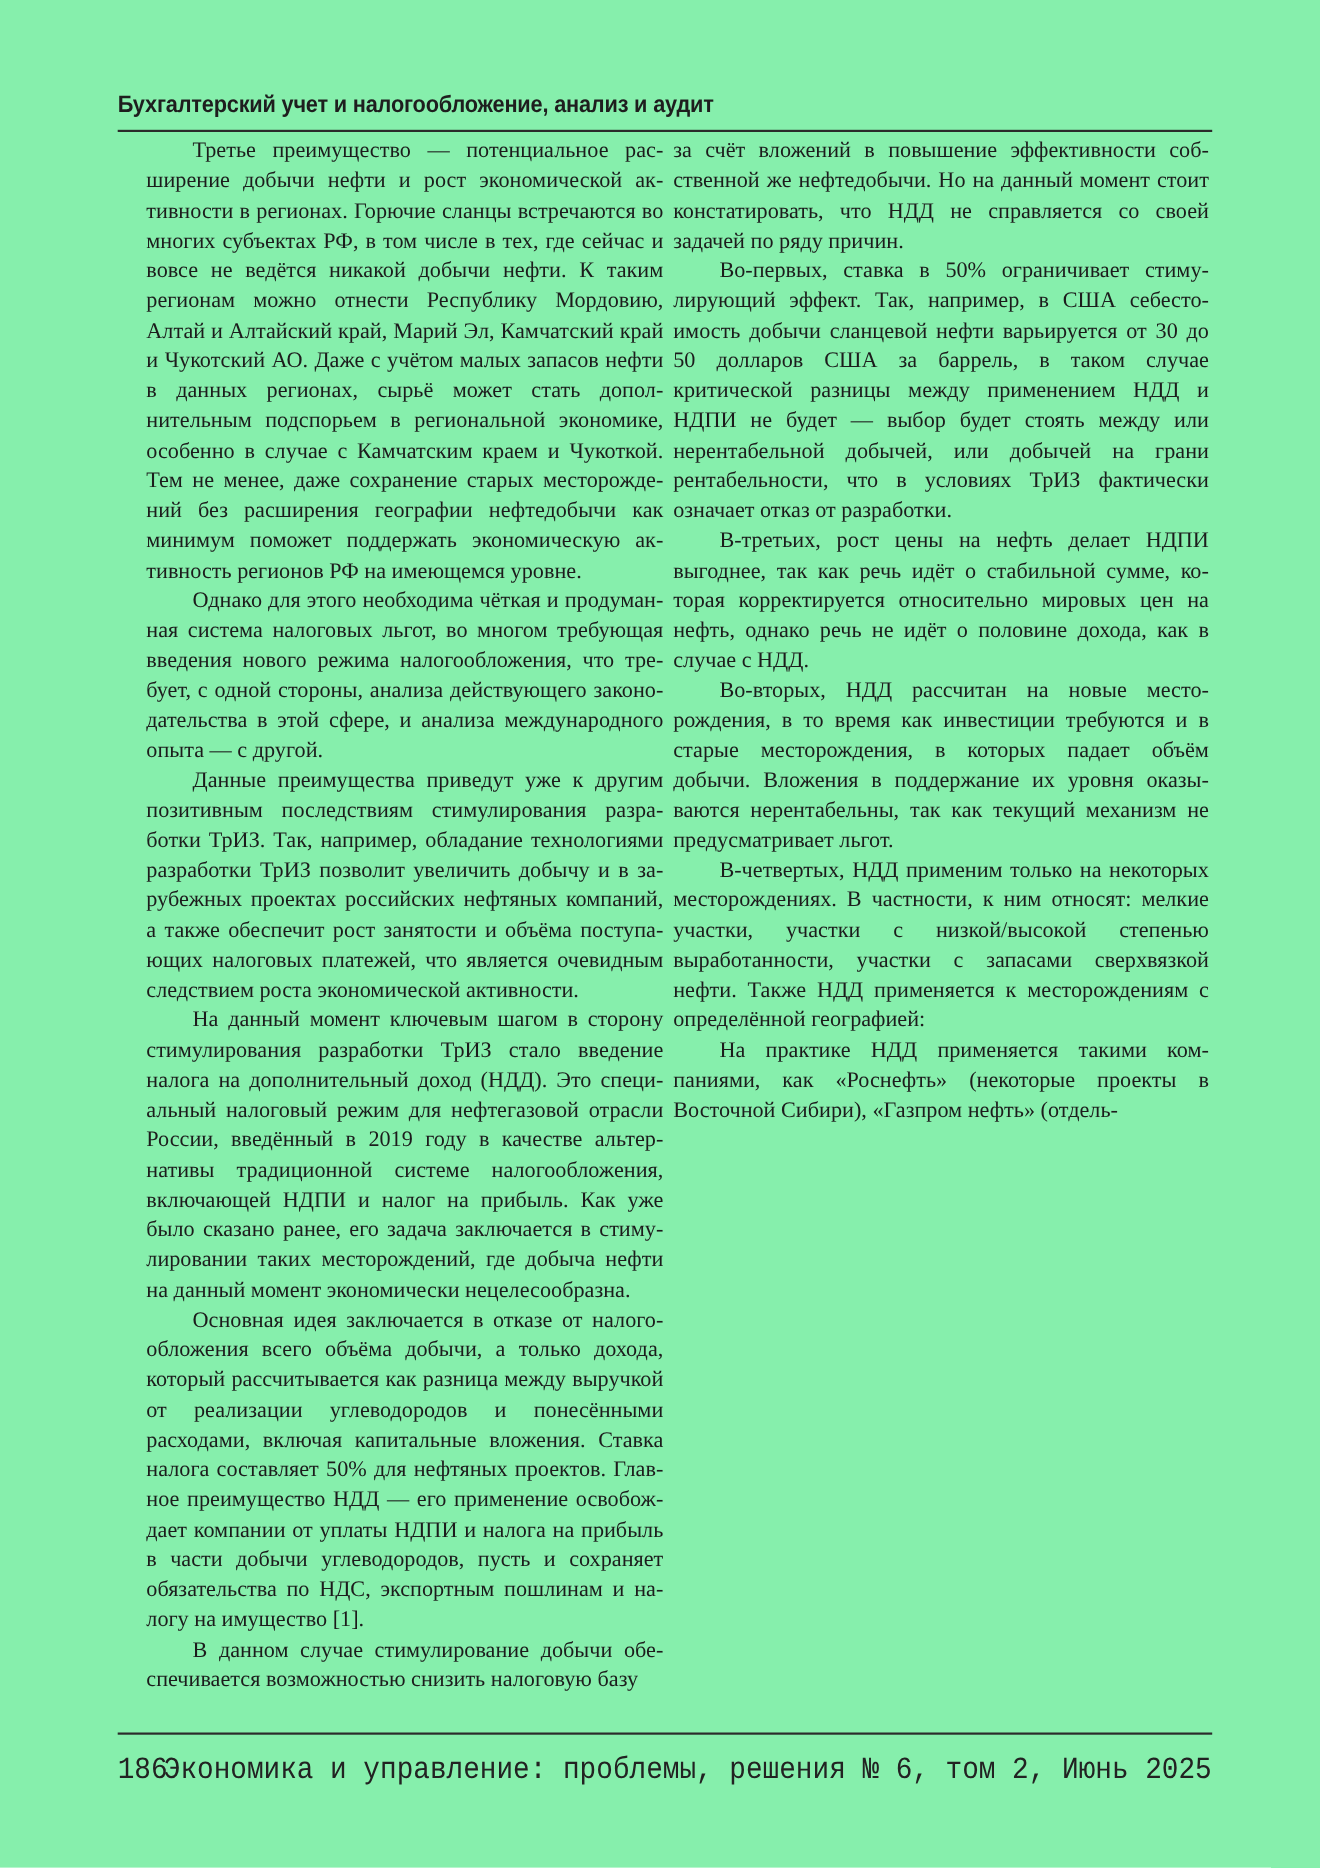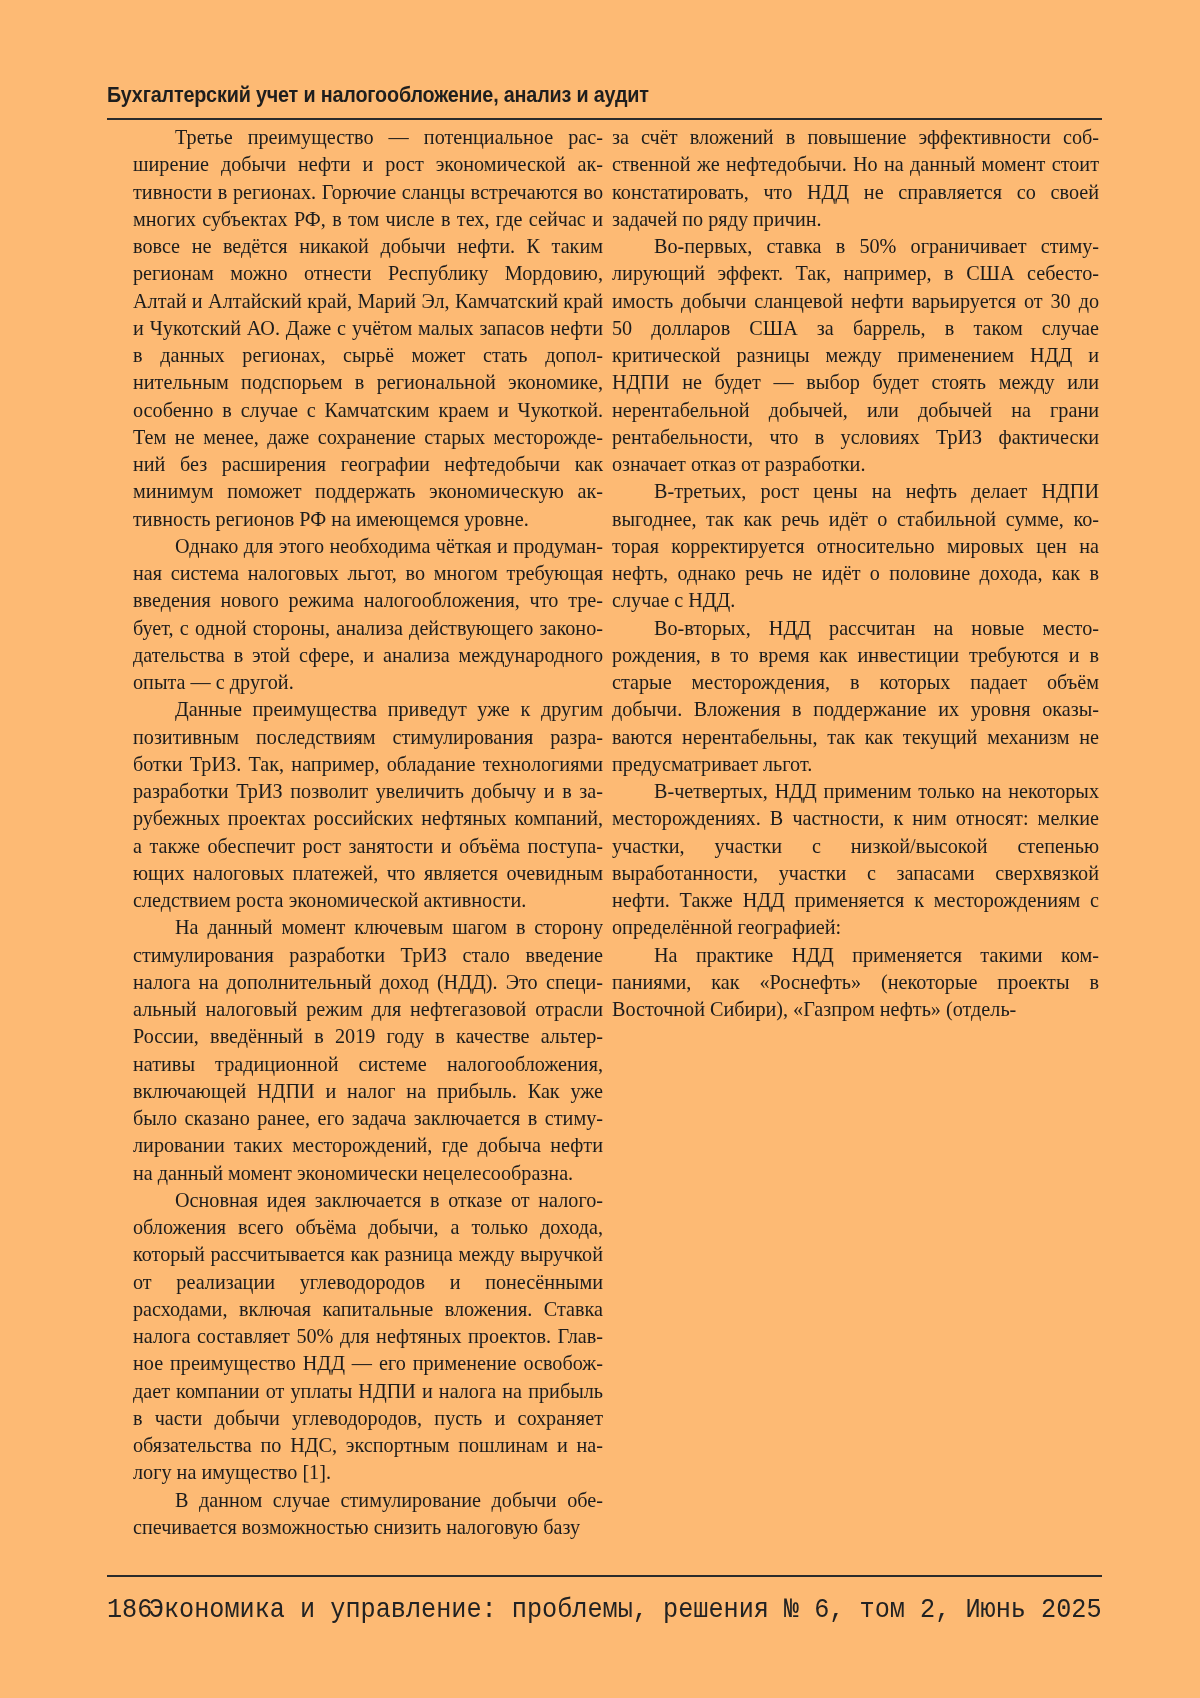--- a/index.html
+++ b/index.html
@@ -1,17 +1,17 @@
 <!DOCTYPE html>
 <html><head>
 <meta charset="utf-8">
 <style>
   html, body { margin: 0; padding: 0; background: #ffffff; }
   body { width: 1200px; height: 1698px; position: relative; overflow: hidden; }
-  .page { position: absolute; left: 0; top: 0; width: 1200px; height: 1698px; background: #fdba74; color: #1a1a1a; }
+  .page { position: absolute; left: 0; top: 0; width: 1200px; height: 1698px; background: #86efac; color: #1a1a1a; }
   .running-head {
     position: absolute; left: 107px; top: 82px; width: 995px;
     font-family: "Liberation Sans", sans-serif; font-weight: bold; font-size: 21.5px;
     letter-spacing: -0.2px; color: #1e1e1e; line-height: 26px;
     transform: scaleX(0.92); transform-origin: left center; white-space: nowrap;
   }
   .rule-top { position: absolute; left: 107px; top: 118px; width: 995px; height: 2px; background: #2b2b2b; }
   .rule-bottom { position: absolute; left: 107px; top: 1575px; width: 995px; height: 2px; background: #2b2b2b; }
   .col {
     position: absolute; top: 124px;

